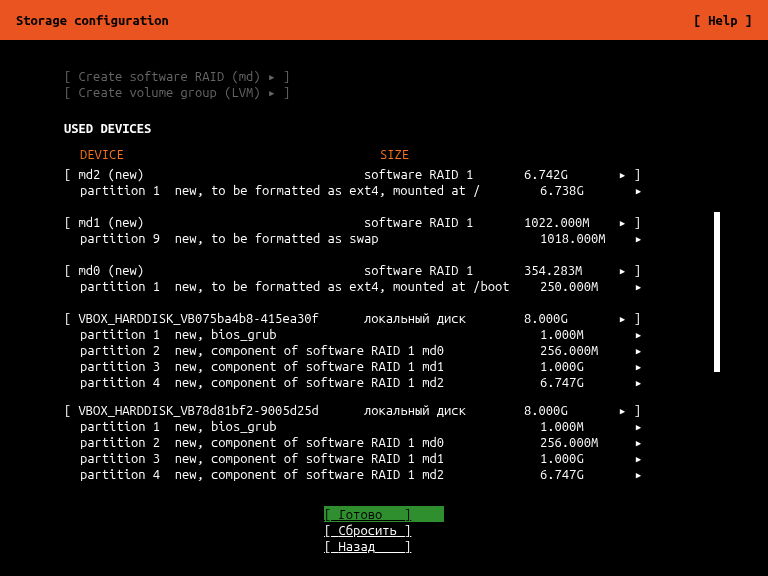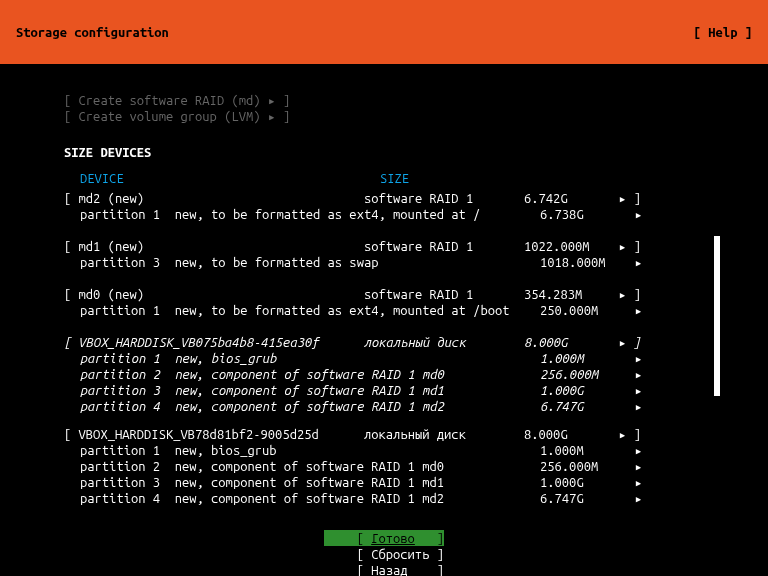--- a/index.html
+++ b/index.html
@@ -10,21 +10,21 @@
     height: 576px;
     font-family: "Ubuntu Mono", "DejaVu Sans Mono", monospace;
     font-size: 13px;
     line-height: 16px;
     color: #ffffff;
     overflow: hidden;
   }
   .header {
     background: #e95420;
     color: #000;
-    padding: 24px 16px;
+    padding: 12px 16px;
     display: flex;
     justify-content: space-between;
     font-weight: bold;
   }
   .content {
     padding: 28px 64px 0 64px;
     position: relative;
   }
   .dim { color: #666; }
   .row {
@@ -35,36 +35,37 @@
   .col-type   { width: 160px; flex-shrink:0;}
   .col-size   { width: 80px; text-align: left; flex-shrink:0;}
   .col-arrow  { width: 30px; text-align: right; flex-shrink:0;}
   .section-title {
     color: #fff;
     font-weight: bold;
     margin-top: 20px;
     margin-bottom: 10px;
   }
   .columns-header {
-    color: #0ea5e9;
+    color: #f97316;
     display:flex;
   }
   .device-block { margin-top: 4px; }
   .indent { padding-left: 16px; }
   .buttons {
     margin-top: 24px;
     display:flex;
     flex-direction:column;
     align-items:center;
   }
   .btn {
     width: 120px;
     color:#fff;
-    text-align:right;
+    text-align:left;
     white-space:pre;
+    text-decoration:underline;
   }
   .btn.selected {
     background: #2f8f2f;
     color:#000;
   }
   .btn.selected .inner{ text-decoration: underline; }
   .scrollbar {
     position:absolute;
     right:48px;
     top:172px;
@@ -79,41 +80,41 @@
 <div class="header">
   <span>Storage configuration</span>
   <span>[ Help ]</span>
 </div>
 
 <div class="content">
 
   <div class="row dim">[ <span>Create software RAID (md) ▸</span> ]</div>
   <div class="row dim">[ <span>Create volume group (LVM) ▸</span> ]</div>
 
-  <div class="section-title">SIZE DEVICES</div>
+  <div class="section-title">USED DEVICES</div>
 
   <div class="columns-header">
     <span class="col-device indent">DEVICE</span>
     <span class="col-size">SIZE</span>
   </div>
 
   <div id="device-list">
       <div class="device-block">
         <div class="row"><span class="col-device">[ md2 (new)                           </span><span class="col-type">software RAID 1</span><span class="col-size">6.742G</span><span class="col-arrow">  ▸ ]</span></div>
         <div class="row"><span class="col-device indent">partition 1  new, to be formatted as ext4, mounted at /</span><span class="col-type"></span><span class="col-size">6.738G</span><span class="col-arrow">  ▸  </span></div>
       </div>
       <div class="device-block" style="margin-top: 16px;">
         <div class="row"><span class="col-device">[ md1 (new)                           </span><span class="col-type">software RAID 1</span><span class="col-size">1022.000M</span><span class="col-arrow">  ▸ ]</span></div>
-        <div class="row"><span class="col-device indent">partition 3  new, to be formatted as swap</span><span class="col-type"></span><span class="col-size">1018.000M</span><span class="col-arrow">  ▸  </span></div>
+        <div class="row"><span class="col-device indent">partition 9  new, to be formatted as swap</span><span class="col-type"></span><span class="col-size">1018.000M</span><span class="col-arrow">  ▸  </span></div>
       </div>
       <div class="device-block" style="margin-top: 16px;">
         <div class="row"><span class="col-device">[ md0 (new)                           </span><span class="col-type">software RAID 1</span><span class="col-size">354.283M</span><span class="col-arrow">  ▸ ]</span></div>
         <div class="row"><span class="col-device indent">partition 1  new, to be formatted as ext4, mounted at /boot</span><span class="col-type"></span><span class="col-size">250.000M</span><span class="col-arrow">  ▸  </span></div>
       </div>
-      <div class="device-block" style="margin-top: 16px; font-style: italic;">
+      <div class="device-block" style="margin-top: 16px;">
         <div class="row"><span class="col-device">[ VBOX_HARDDISK_VB075ba4b8-415ea30f   </span><span class="col-type">локальный диск</span><span class="col-size">8.000G</span><span class="col-arrow">  ▸ ]</span></div>
         <div class="row"><span class="col-device indent">partition 1  new, bios_grub         </span><span class="col-type"></span><span class="col-size">1.000M</span><span class="col-arrow">  ▸  </span></div>
         <div class="row"><span class="col-device indent">partition 2  new, component of software RAID 1 md0</span><span class="col-type"></span><span class="col-size">256.000M</span><span class="col-arrow">  ▸  </span></div>
         <div class="row"><span class="col-device indent">partition 3  new, component of software RAID 1 md1</span><span class="col-type"></span><span class="col-size">1.000G</span><span class="col-arrow">  ▸  </span></div>
         <div class="row"><span class="col-device indent">partition 4  new, component of software RAID 1 md2</span><span class="col-type"></span><span class="col-size">6.747G</span><span class="col-arrow">  ▸  </span></div>
       </div>
       <div class="device-block" style="margin-top: 12px;">
         <div class="row"><span class="col-device">[ VBOX_HARDDISK_VB78d81bf2-9005d25d   </span><span class="col-type">локальный диск</span><span class="col-size">8.000G</span><span class="col-arrow">  ▸ ]</span></div>
         <div class="row"><span class="col-device indent">partition 1  new, bios_grub         </span><span class="col-type"></span><span class="col-size">1.000M</span><span class="col-arrow">  ▸  </span></div>
         <div class="row"><span class="col-device indent">partition 2  new, component of software RAID 1 md0</span><span class="col-type"></span><span class="col-size">256.000M</span><span class="col-arrow">  ▸  </span></div>

